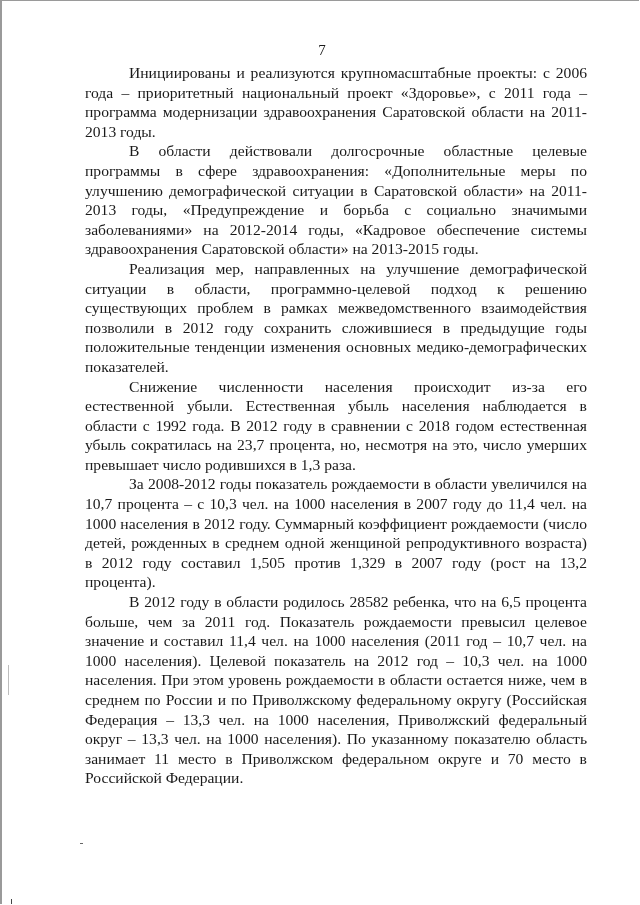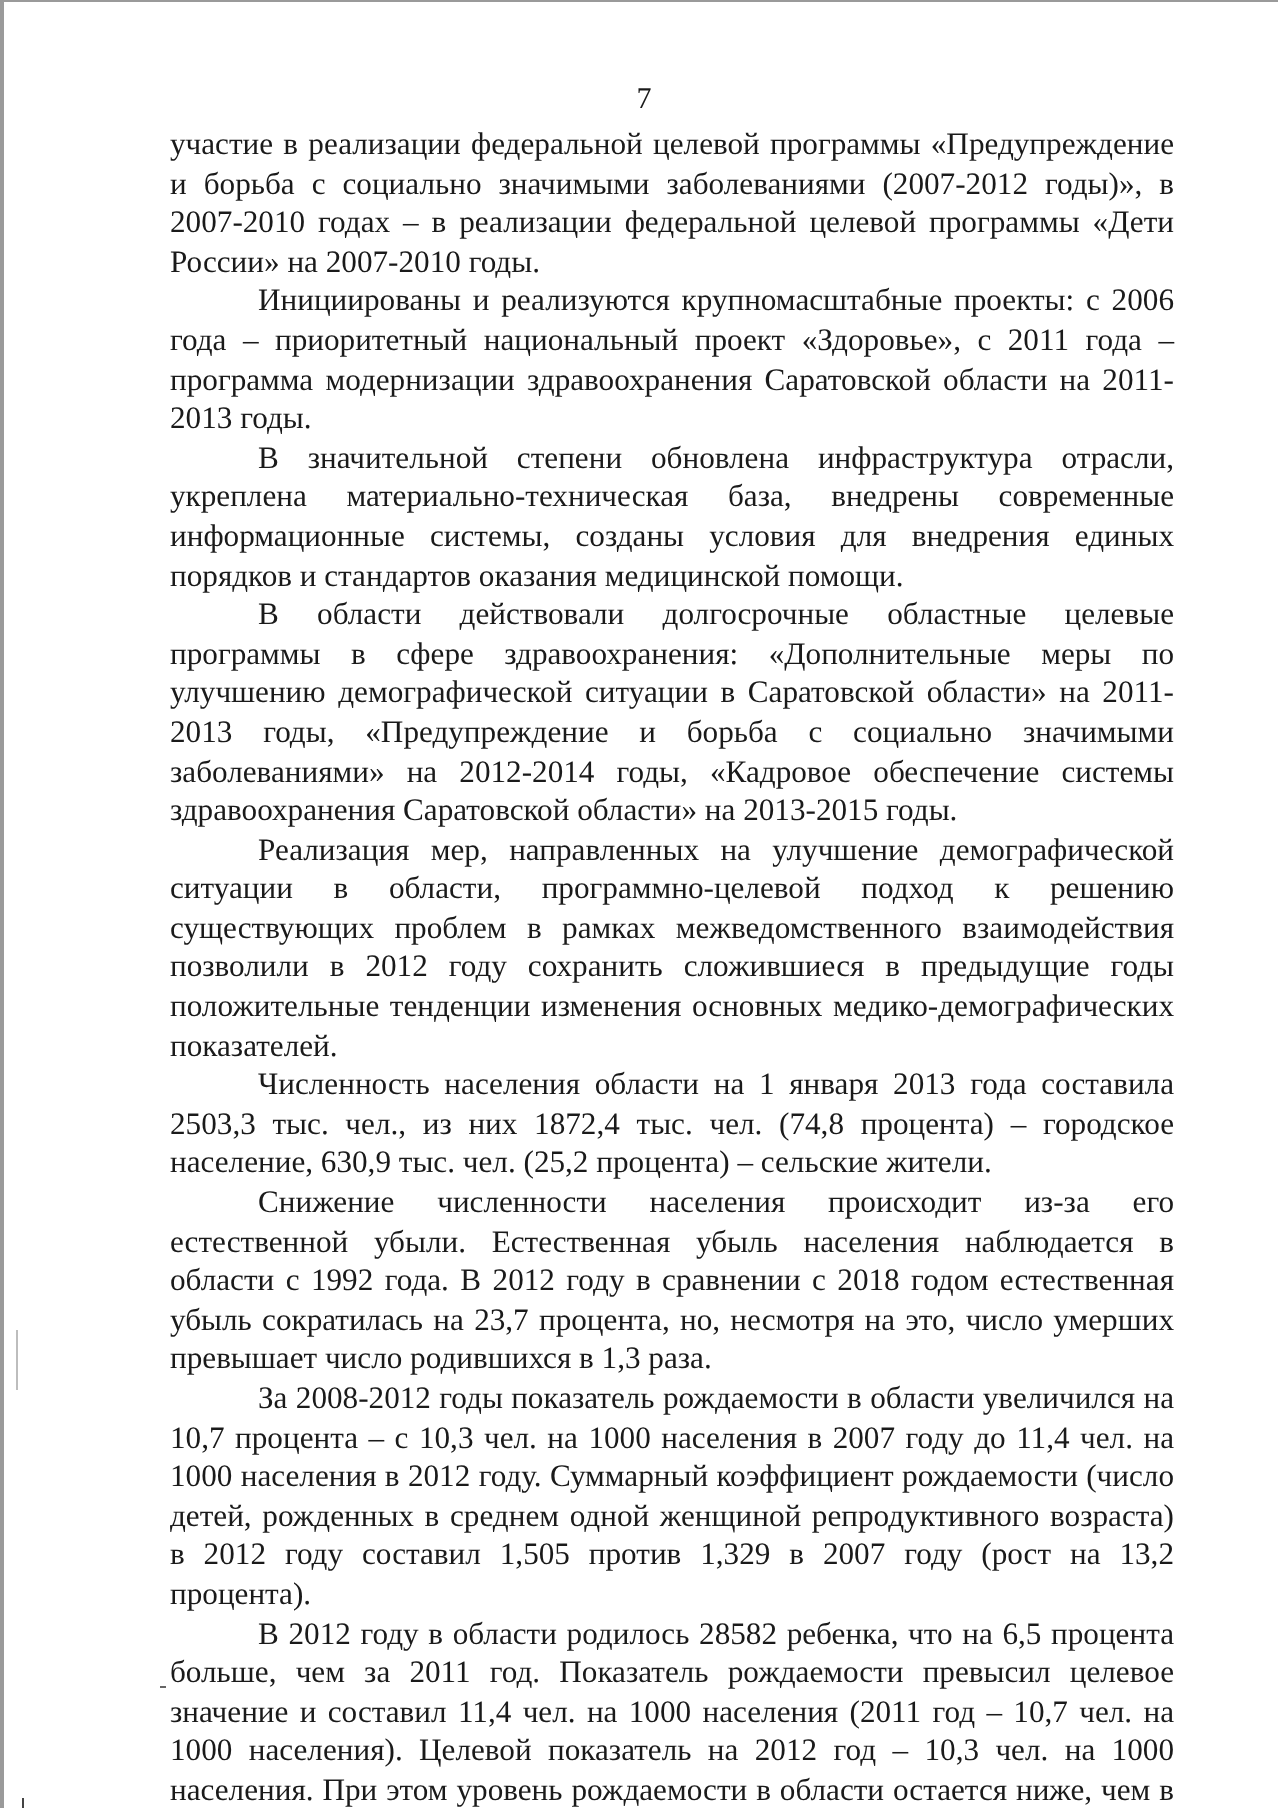--- a/index.html
+++ b/index.html
@@ -26,26 +26,23 @@
     .mark2 { left: 78px; top: 842px; width: 3px; height: 1px; background: #666; }
     .mark3 { left: 9px; top: 898px; width: 1px; height: 5px; background: #444; }
   </style>
 </head>
 <body>
 
 <div class="page">
   <div class="page-number">7</div>
 
   <div class="content">
-    <p class="first">участие в реализации федеральной целевой программы «Предупреждение и борьба с социально значимыми заболеваниями (2007-2012 годы)», в 2007-2010 годах – в реализации федеральной целевой программы «Дети России» на 2007-2010 годы.</p>
     <p class="indent">Инициированы и реализуются крупномасштабные проекты: с 2006 года – приоритетный национальный проект «Здоровье», с 2011 года – программа модернизации здравоохранения Саратовской области на 2011-2013 годы.</p>
-    <p class="indent">В значительной степени обновлена инфраструктура отрасли, укреплена материально-техническая база, внедрены современные информационные системы, созданы условия для внедрения единых порядков и стандартов оказания медицинской помощи.</p>
     <p class="indent">В области действовали долгосрочные областные целевые программы в сфере здравоохранения: «Дополнительные меры по улучшению демографической ситуации в Саратовской области» на 2011-2013 годы, «Предупреждение и борьба с социально значимыми заболеваниями» на 2012-2014 годы, «Кадровое обеспечение системы здравоохранения Саратовской области» на 2013-2015 годы.</p>
     <p class="indent">Реализация мер, направленных на улучшение демографической ситуации в области, программно-целевой подход к решению существующих проблем в рамках межведомственного взаимодействия позволили в 2012 году сохранить сложившиеся в предыдущие годы положительные тенденции изменения основных медико-демографических показателей.</p>
-    <p class="indent">Численность населения области на 1 января 2013 года составила 2503,3 тыс. чел., из них 1872,4 тыс. чел. (74,8 процента) – городское население, 630,9 тыс. чел. (25,2 процента) – сельские жители.</p>
     <p class="indent">Снижение численности населения происходит из-за его естественной убыли. Естественная убыль населения наблюдается в области с 1992 года. В 2012 году в сравнении с 2018 годом естественная убыль сократилась на 23,7 процента, но, несмотря на это, число умерших превышает число родившихся в 1,3 раза.</p>
     <p class="indent">За 2008-2012 годы показатель рождаемости в области увеличился на 10,7 процента – с 10,3 чел. на 1000 населения в 2007 году до 11,4 чел. на 1000 населения в 2012 году. Суммарный коэффициент рождаемости (число детей, рожденных в среднем одной женщиной репродуктивного возраста) в 2012 году составил 1,505 против 1,329 в 2007 году (рост на 13,2 процента).</p>
     <p class="indent">В 2012 году в области родилось 28582 ребенка, что на 6,5 процента больше, чем за 2011 год. Показатель рождаемости превысил целевое значение и составил 11,4 чел. на 1000 населения (2011 год – 10,7 чел. на 1000 населения). Целевой показатель на 2012 год – 10,3 чел. на 1000 населения. При этом уровень рождаемости в области остается ниже, чем в среднем по России и по Приволжскому федеральному округу (Российская Федерация – 13,3 чел. на 1000 населения, Приволжский федеральный округ – 13,3 чел. на 1000 населения). По указанному показателю область занимает 11 место в Приволжском федеральном округе и 70 место в Российской Федерации.</p>
 
   </div>
 
   <div class="margin-mark mark1"></div>
   <div class="margin-mark mark2"></div>
   <div class="margin-mark mark3"></div>
 </div>

